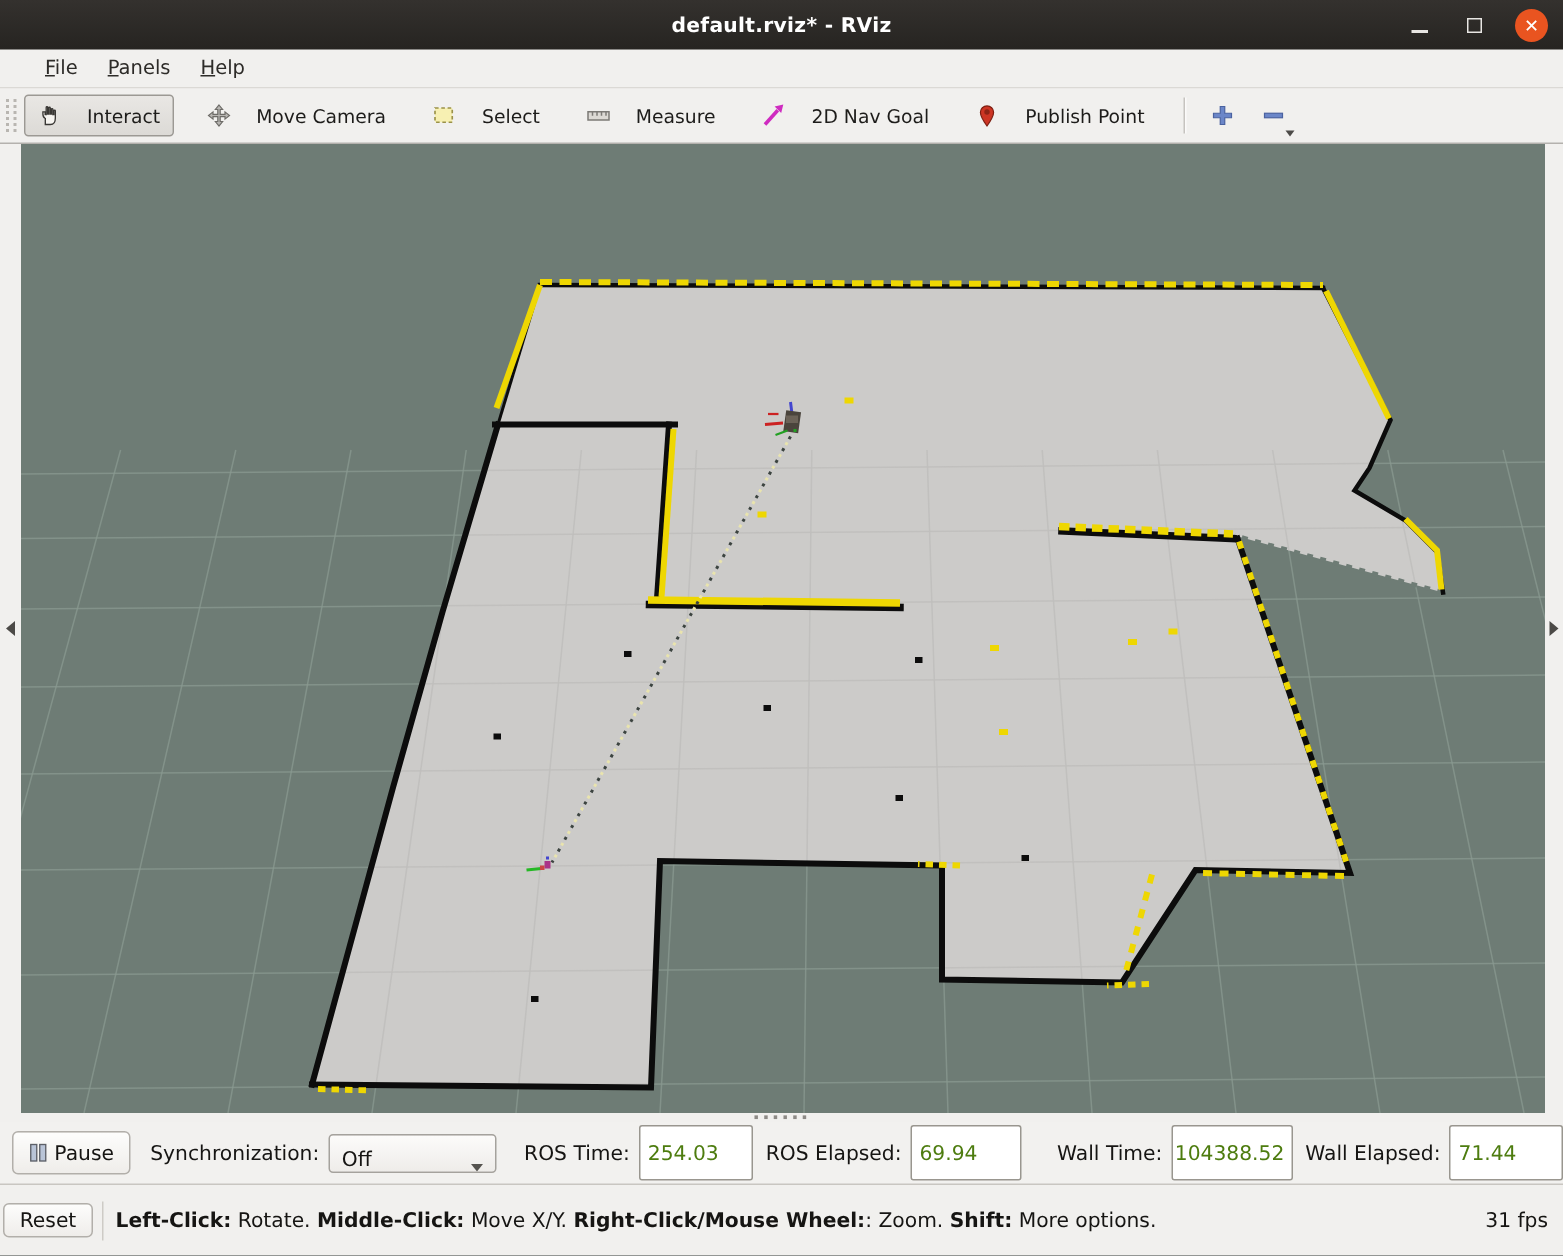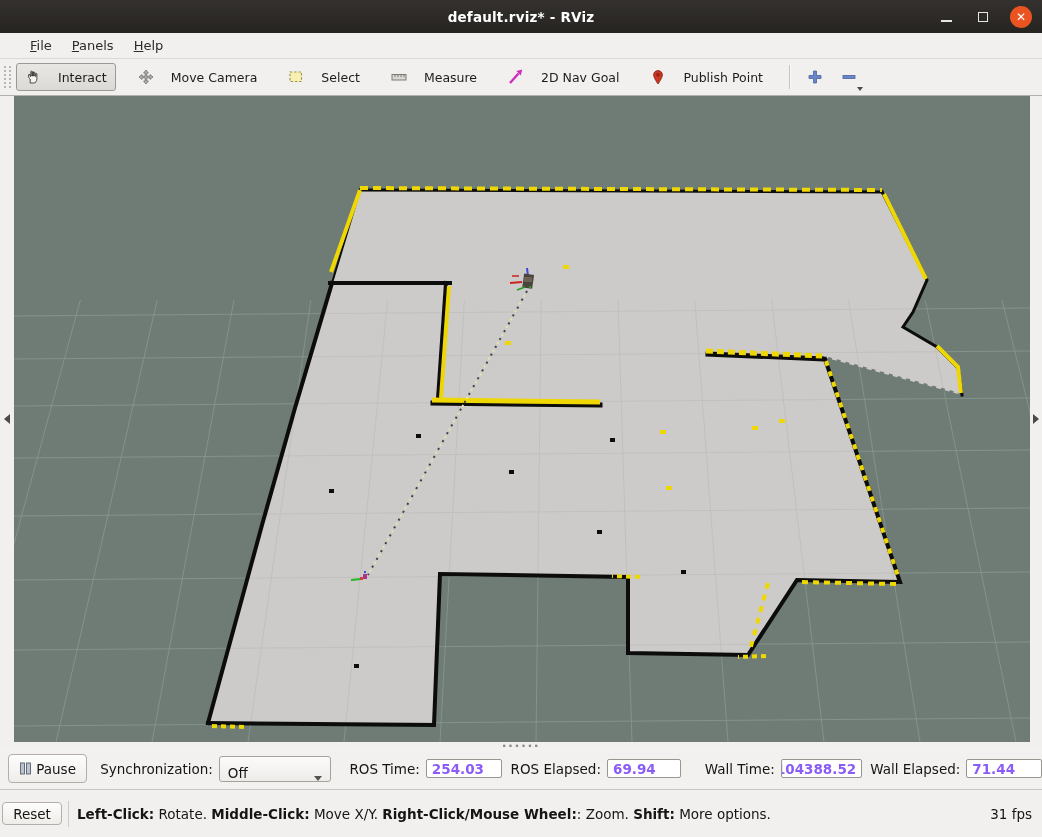--- a/index.html
+++ b/index.html
@@ -57,22 +57,22 @@
   .time-header .lbl { font-size:13px; color:#161513; margin-left:7px; }
   .panel-close { margin-left:auto; width:15px; height:15px; display:flex; align-items:center; justify-content:center; }
   .time-body { height:41px; flex:0 0 41px; background:#f2f1ef; display:flex; align-items:center; padding-left:8px; }
   .qbtn { background:linear-gradient(#fdfdfc,#efedea); border:1px solid #b2afaa; border-radius:4px;
           display:flex; align-items:center; justify-content:center; font-size:13.5px; color:#161513; }
   .pause-btn { width:82px; height:29px; gap:4px; }
   .flabel { font-size:13.5px; color:#161513; white-space:nowrap; }
   .combo { width:116px; height:26px; background:linear-gradient(#fcfbfa,#eeece9); border:1px solid #a5a29d; border-radius:3px;
            display:flex; align-items:flex-end; padding:0 8px; font-size:13.5px; color:#161513; }
   .combo .cbo-caret { margin-left:auto; width:0; height:0; border-left:4px solid transparent; border-right:4px solid transparent; border-top:5px solid #55534f; }
-  .tfield { height:19px; background:#fff; border:1px solid #99968f; border-radius:2px; font-size:13.5px; color:#8b5cf6;
-            display:flex; align-items:center; padding:0 5px; overflow:hidden; white-space:nowrap;font-weight:bold; }
+  .tfield { height:37px; background:#fff; border:1px solid #99968f; border-radius:2px; font-size:13.5px; color:#4d7c0f;
+            display:flex; align-items:center; padding:0 5px; overflow:hidden; white-space:nowrap; }
 
   
   .statusbar { height:27px; flex:1; background:#f1f0ee; border-top:1px solid #c9c6c1; display:flex; align-items:center; padding:0 10px 0 2px; }
   .reset-btn { width:60px; height:23px; font-size:13.5px; }
   .sb-sep { width:1px; height:26px; background:#cecbc6; margin:0 8px 0 6px; }
   .hints { font-size:13.5px; color:#161513; white-space:nowrap; overflow:hidden; }
   .hints b { font-weight:bold; }
   .fps { margin-left:auto; font-size:13.5px; color:#161513; }
 </style>
 </head>

